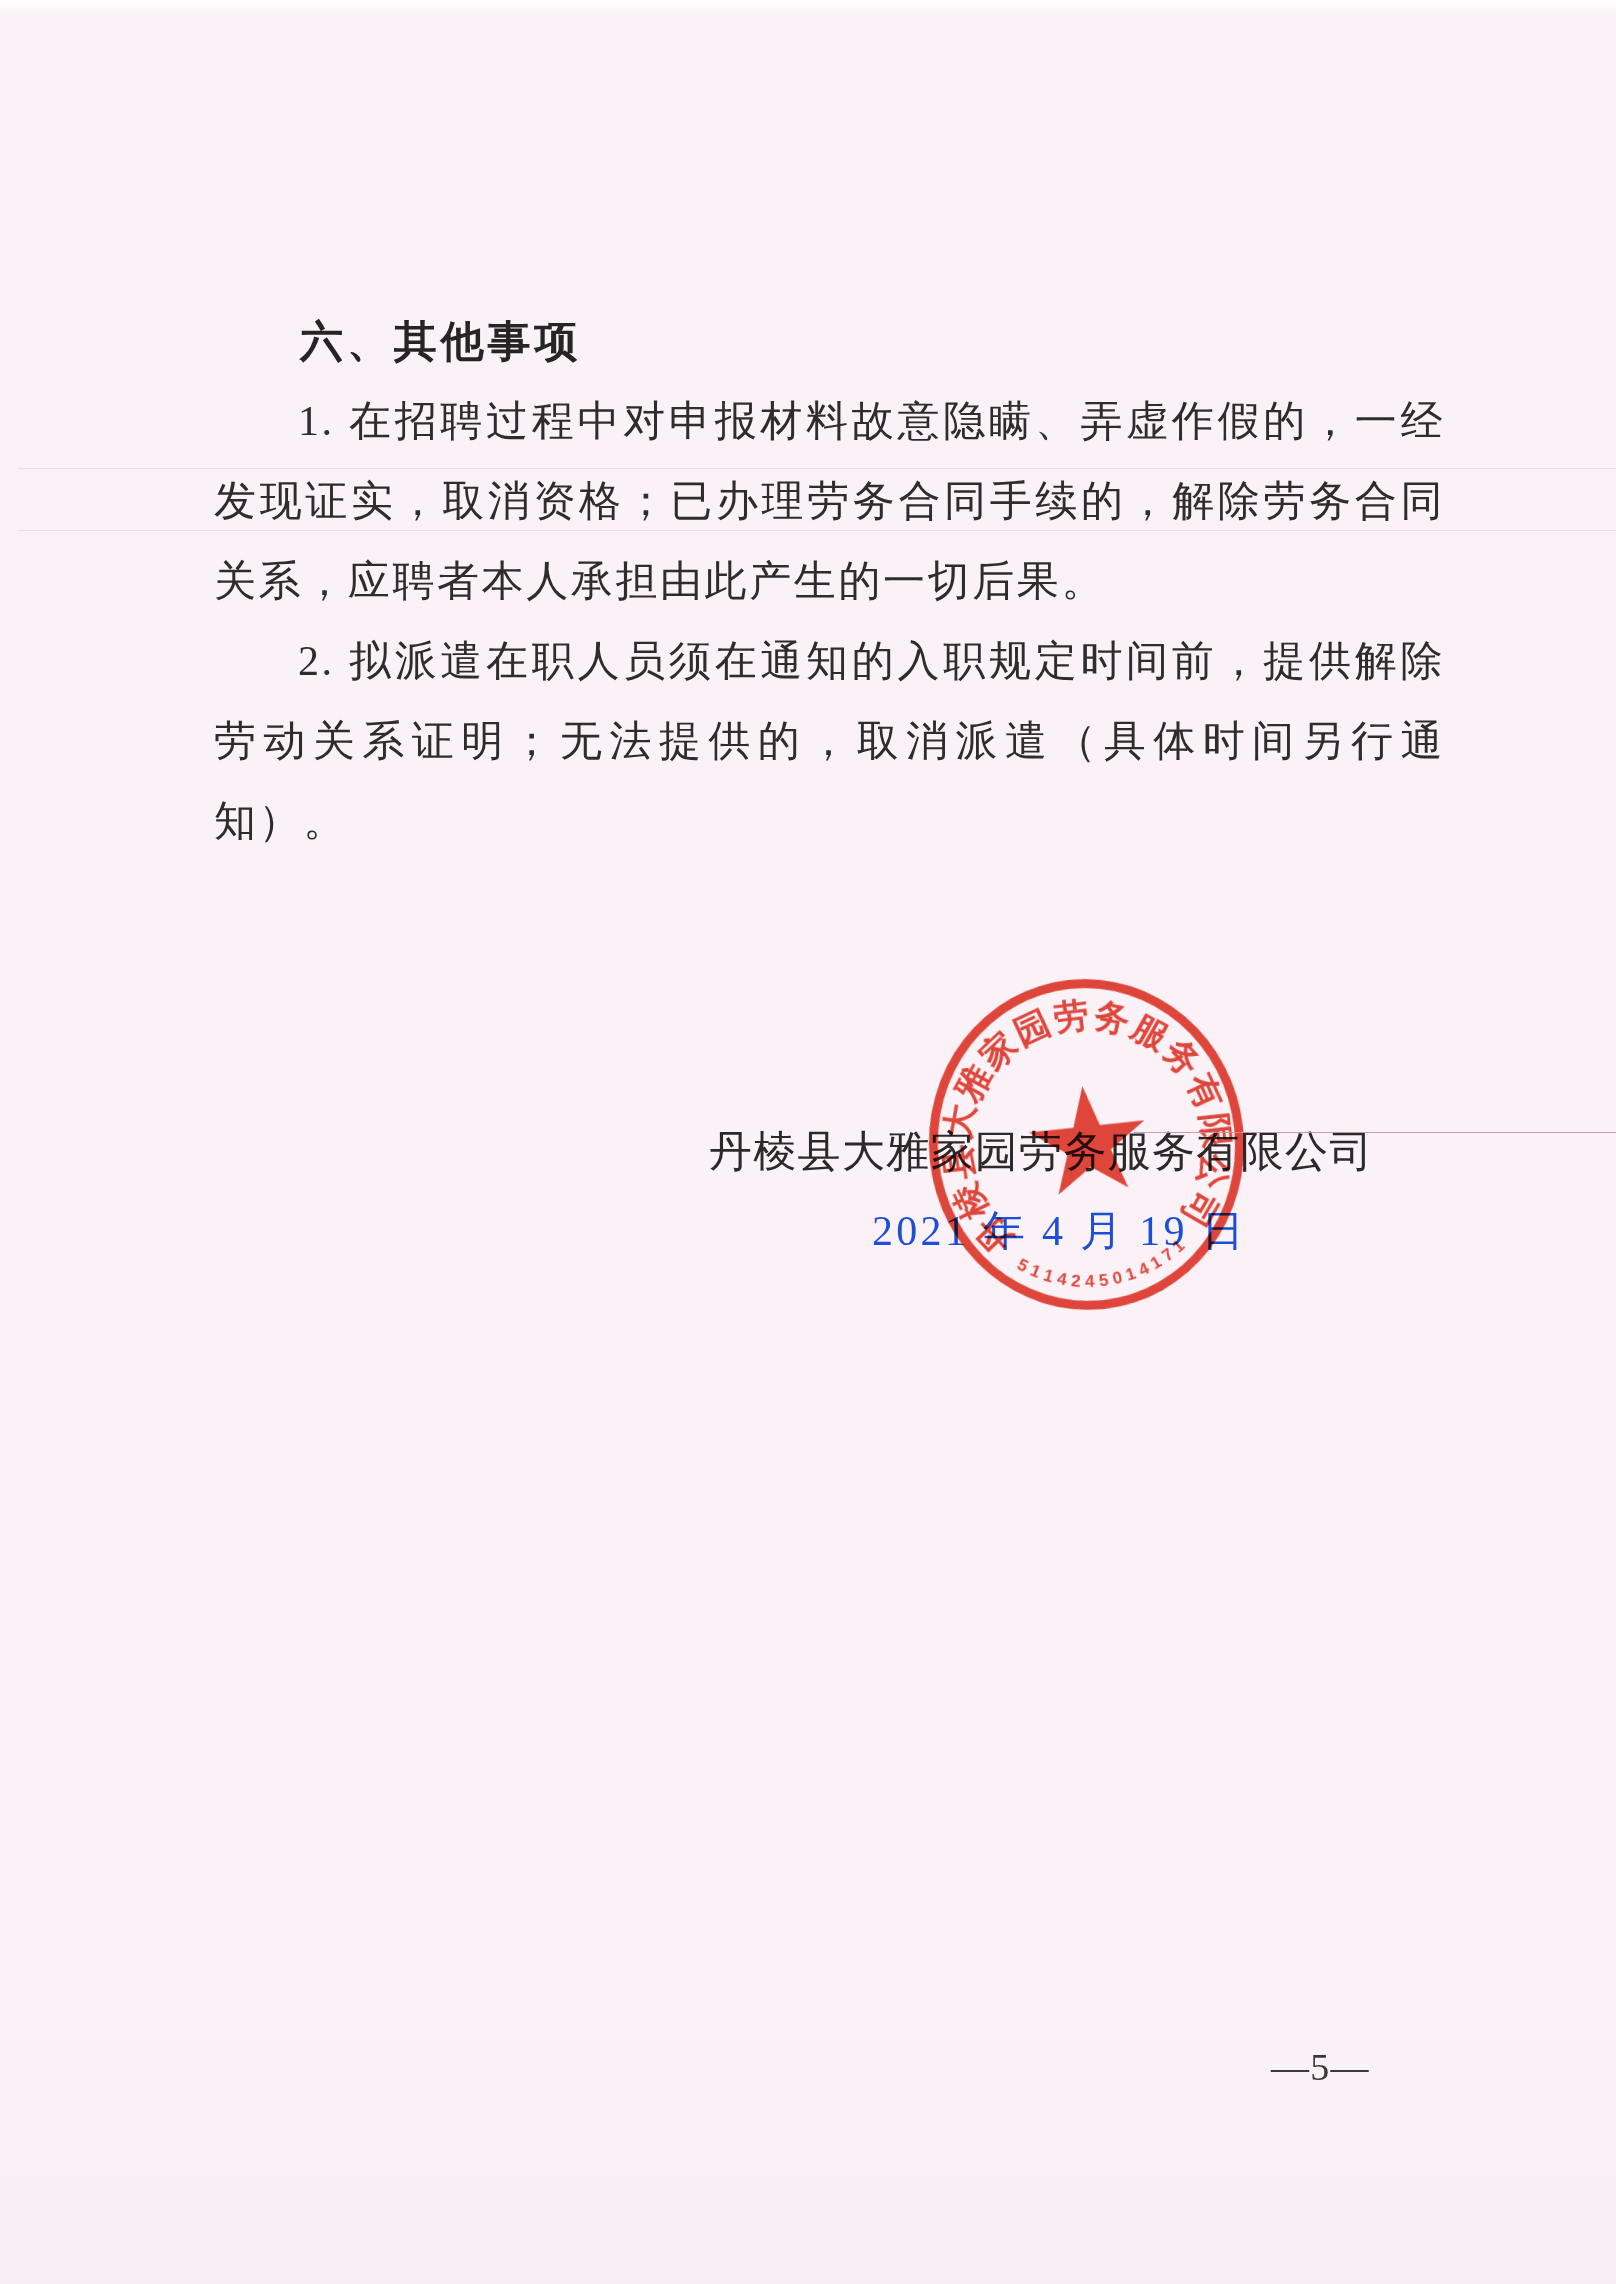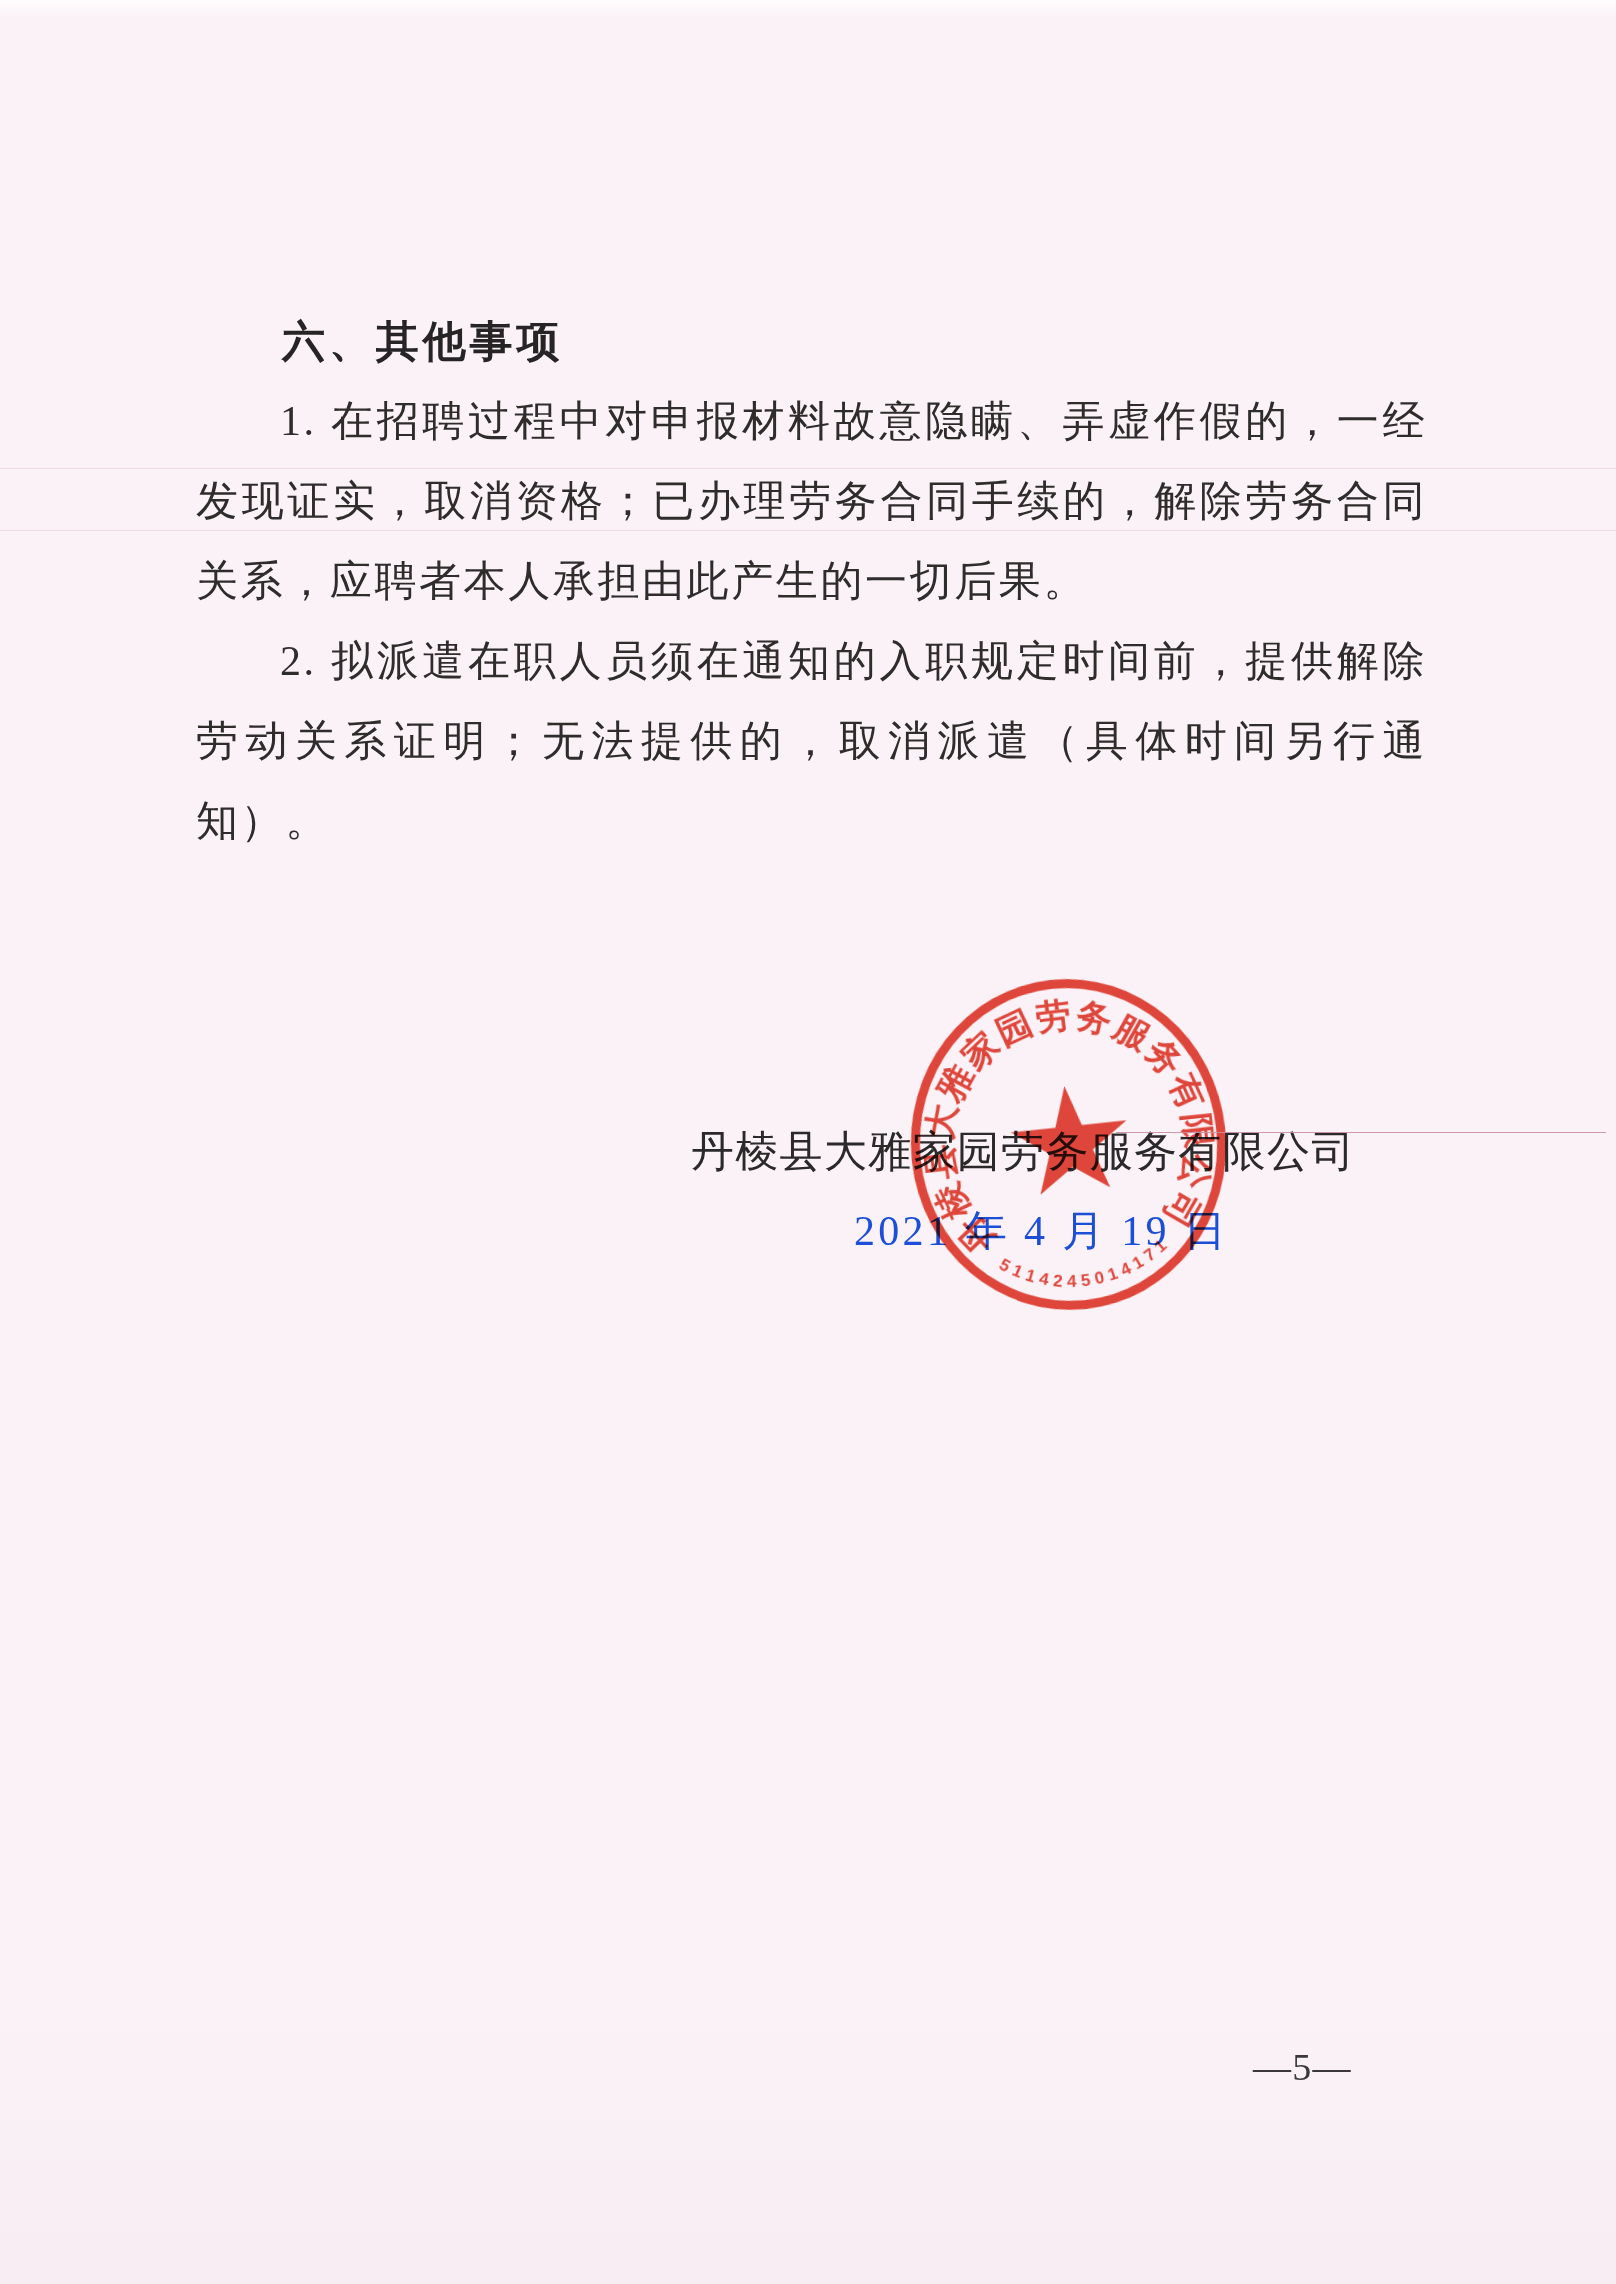--- a/index.html
+++ b/index.html
@@ -2,21 +2,21 @@
 <html style="--stamp-color: #e23a2c; --scanline-color: #c98fa2;font-size:10.4px"><head>
 <meta charset="utf-8">
 <style>
   html,body{margin:0;padding:0;}
   body{
     width:1617px;height:2284px;position:relative;overflow:hidden;
     background:linear-gradient(180deg,#fffdfe 0px,#faf2f6 17px,#faf2f6 88%,#f7edf3 100%);
     font-family:"Liberation Serif","DejaVu Serif",serif;
     color:#2f2c2c;
   }
-  .page{position:absolute;inset:0;}
+  .page{position:absolute;inset:0;margin-left:18px;}
   
   .scan-line{position:absolute;left:0;width:100%;height:1.3px;background:rgba(216,164,184,.28);}
   .scan-line.l1{top:468px;}
   .scan-line.l2{top:530px;}
   
   .doc-body{
     position:absolute;left:196px;top:301px;width:1231px;
     font-size:42px;line-height:80px;letter-spacing:2.6px;
     text-align:justify;text-justify:inter-ideograph;
   }

